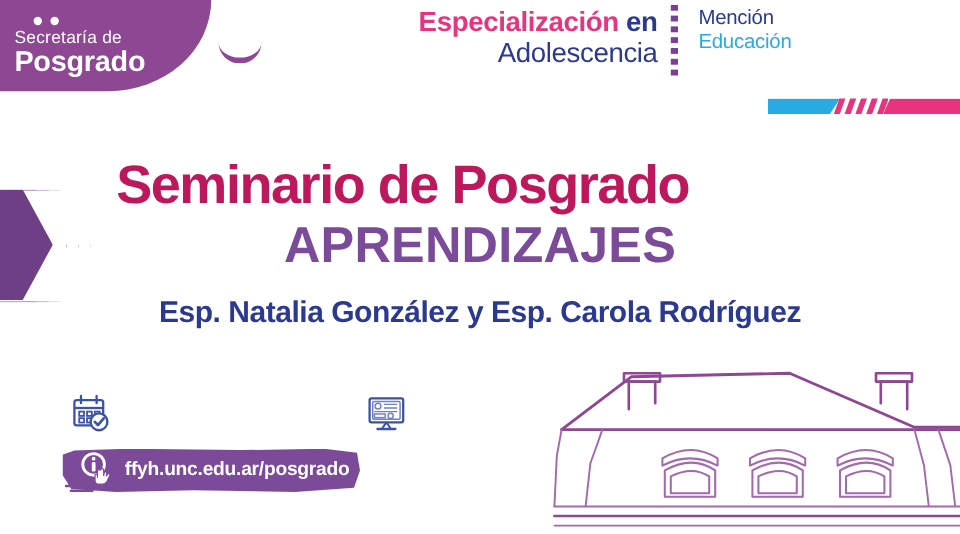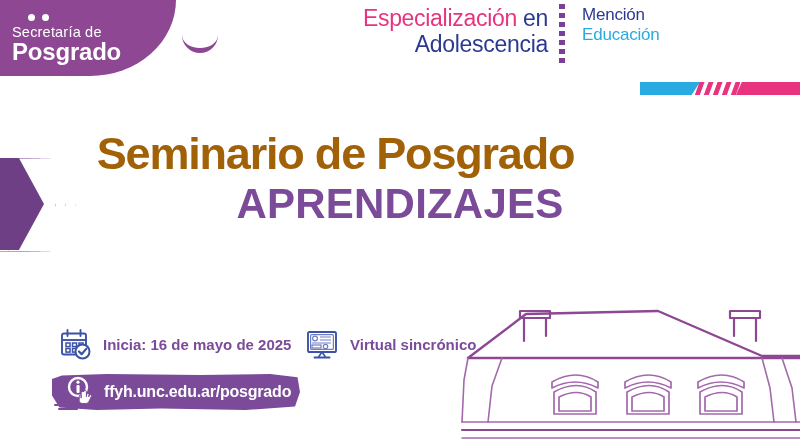--- a/index.html
+++ b/index.html
@@ -36,21 +36,21 @@
     position:absolute;left:182px;top:30px;width:36px;height:18px;
     border-bottom:5px solid #8d4793;
     border-radius:0 0 22px 22px;
   }
 
   
   .prog{
     position:absolute;left:300px;top:5px;width:248px;
     text-align:right;line-height:1.15;
   }
-  .prog-l1{font-size:23px;font-weight:400;letter-spacing:-.3px;white-space:nowrap;}
+  .prog-l1{font-size:23px;font-weight:700;letter-spacing:-.3px;white-space:nowrap;}
   .prog-l2{font-size:23px;font-weight:400;letter-spacing:-.3px;white-space:nowrap;}
   .c-pink{color:#e8337f;}
   .c-navy{color:#2b3990;}
   .c-sky{color:#29abe2;}
 
   
   .dotline{position:absolute;left:559px;top:4px;width:6px;height:62px;
     background-image:linear-gradient(#7b3f98 55%,rgba(0,0,0,0) 0);
     background-size:6px 9px;background-repeat:repeat-y;}
 
@@ -83,21 +83,21 @@
   .chev.ring{background:transparent;border:1.3px solid #b89cc9;}
   .y2025{
     position:absolute;left:8px;top:46px;
     color:#fff;font-size:15px;font-weight:700;letter-spacing:1px;
     transform:rotate(-90deg);transform-origin:left top;white-space:nowrap;
   }
 
   
   .title1{
     position:absolute;left:0;top:128px;width:671px;text-align:center;
-    font-size:45px;font-weight:700;color:#a16207;letter-spacing:-1.2px;
+    font-size:45px;font-weight:700;color:#be185d;letter-spacing:-1.2px;
   }
   .title2{
     position:absolute;left:0;top:180px;width:800px;text-align:center;
     font-size:42px;font-weight:700;color:#7b4b99;letter-spacing:.2px;
   }
   .speakers{
     position:absolute;left:0;top:246px;width:800px;text-align:center;
     font-size:25px;font-weight:700;color:#2b3990;letter-spacing:-.4px;
   }
 
@@ -204,54 +204,53 @@
       </g>
 
       <path d="M0 126 L340 126" stroke="#a468ad" stroke-width="1.7"></path>
       <path d="M0 134 L340 134" stroke="#8d4793" stroke-width="2.2"></path>
       <path d="M0 142 L340 142" stroke="#a468ad" stroke-width="1.5"></path>
     </svg>
   </div>
 
   <div class="title1">Seminario de Posgrado</div>
   <div class="title2">APRENDIZAJES</div>
+  <div class="speakers">Esp. Natalia González y Esp. Carola Rodríguez</div>
 
   <div class="info-date">
     <span>
       <svg width="34" height="34" viewBox="0 0 34 34" fill="none" stroke="#3c52a5" stroke-width="1.9">
         <rect x="4" y="6.5" width="24" height="21" rx="2"></rect>
         <path d="M4 13 L28 13"></path>
         <path d="M9.5 3 L9.5 9" stroke-linecap="round"></path>
         <path d="M22.5 3 L22.5 9" stroke-linecap="round"></path>
         <rect x="8" y="16" width="4" height="3.6" stroke-width="1.5"></rect>
         <rect x="14.5" y="16" width="4" height="3.6" stroke-width="1.5"></rect>
         <rect x="21" y="16" width="4" height="3.6" stroke-width="1.5"></rect>
         <rect x="8" y="21.5" width="4" height="3.6" stroke-width="1.5"></rect>
         <rect x="14.5" y="21.5" width="4" height="3.6" stroke-width="1.5"></rect>
         <circle cx="24.5" cy="24.5" r="7" fill="#fff" stroke="#3c52a5" stroke-width="2"></circle>
         <path d="M21 24.5 L23.6 27.2 L28.4 21.6" stroke-width="2.2" stroke-linecap="round" stroke-linejoin="round"></path>
       </svg>
     </span>
-    <span class="info-text">Inicia: 16 de mayo de 2025</span>
   </div>
 
   <div class="info-mode">
     <span>
       <svg width="34" height="34" viewBox="0 0 34 34" fill="none" stroke="#3c52a5" stroke-width="1.9">
         <rect x="3" y="5" width="28" height="20" rx="1.6"></rect>
         <rect x="5.6" y="7.6" width="22.8" height="14.8" rx="1" stroke-width="1.2" stroke="#6f7fc4"></rect>
         <circle cx="10" cy="11.5" r="2.4" stroke-width="1.2" stroke="#6f7fc4"></circle>
         <path d="M15 10 L26 10 M15 13 L26 13 M7 16 L26 16" stroke-width="1.2" stroke="#6f7fc4"></path>
         <rect x="7" y="18" width="9" height="3" stroke-width="1.2" stroke="#6f7fc4"></rect>
         <circle cx="20.5" cy="19.5" r="2.2" stroke-width="1.2" stroke="#6f7fc4"></circle>
         <path d="M17 25 L13.5 30 M17 25 L20.5 30" stroke-width="1.6"></path>
         <path d="M9.5 30.5 L24.5 30.5" stroke-width="1.9" stroke-linecap="round"></path>
       </svg>
     </span>
-    <span class="info-text">Virtual sincrónico</span>
   </div>
 
   <div class="url-banner">
     <div class="brush"></div>
     <div class="brush-flecks">
       <i style="left:0;top:2px;width:26px"></i>
       <i style="left:4px;top:6px;width:20px"></i>
       <i style="left:30px;top:4px;width:14px"></i>
     </div>
     <span class="url-icon">

